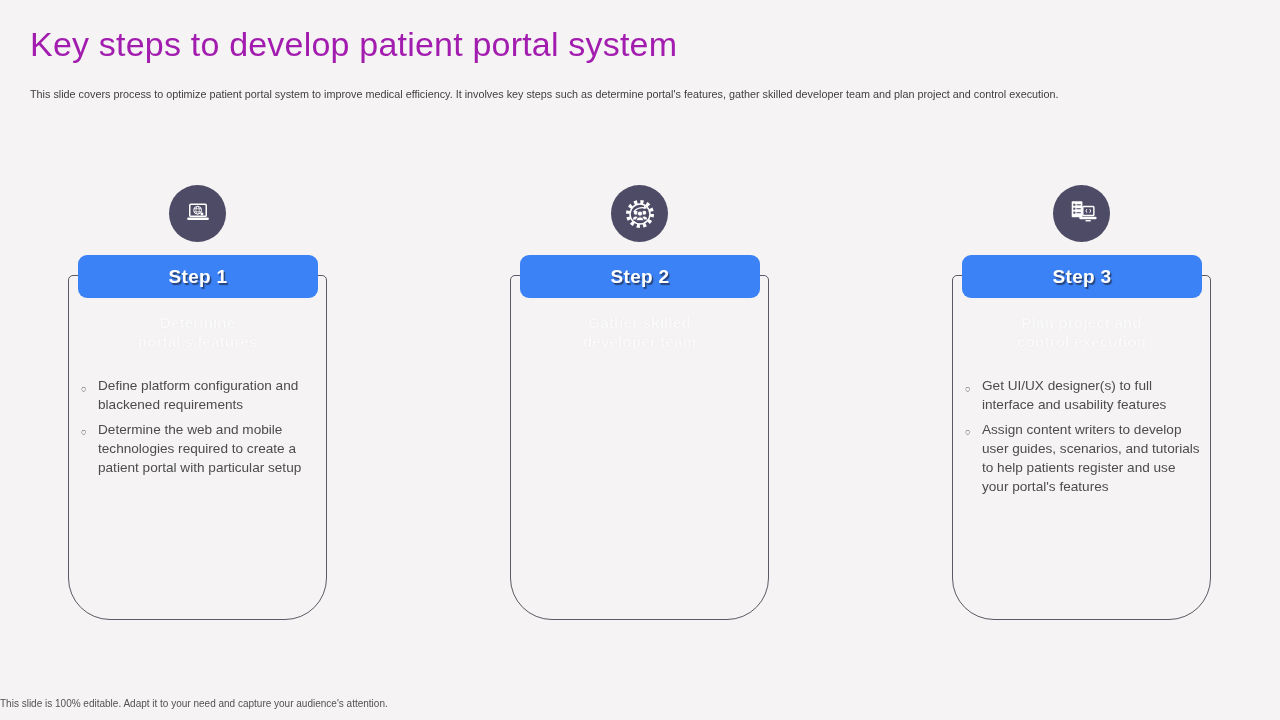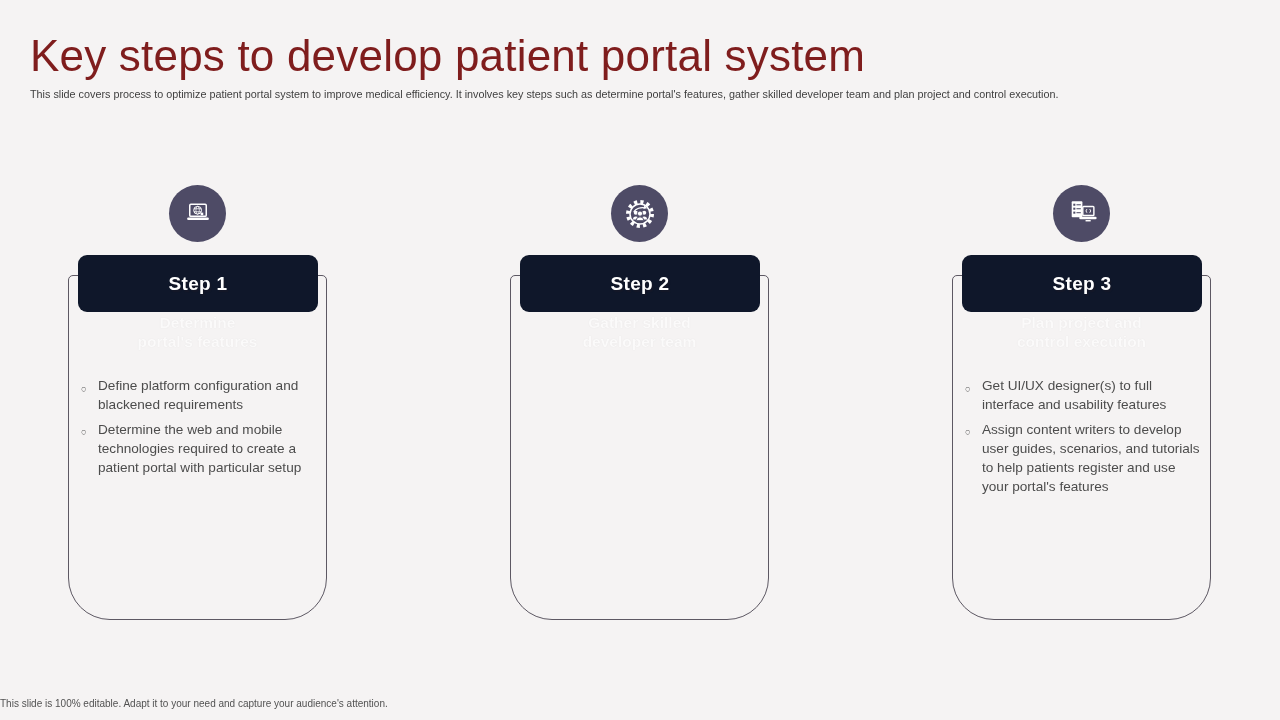--- a/index.html
+++ b/index.html
@@ -7,22 +7,22 @@
   body {
     font-family:"Liberation Sans", sans-serif;
     background:#f5f3f3;
     position:relative;
     overflow:hidden;
   }
   .slide { position:absolute; inset:0; }
 
   
   .title {
-    position:absolute; left:30px; top:31px;
-    font-size:44px; font-weight:400; color:#7f1d1d;
+    position:absolute; left:30px; top:25px;
+    font-size:34px; font-weight:400; color:#a21caf;
     letter-spacing:0.2px;
   }
   .slide-desc {
     position:absolute; left:30px; top:88px;
     font-size:10.8px; color:#3f3f3f; width:1100px;
   }
 
   
   .step-card { position:absolute; top:185px; width:260px; height:440px; }
   .card-1 { left:68px; }
@@ -32,22 +32,22 @@
   .icon-circle {
     position:absolute; top:0; left:101px;
     width:57px; height:57px; border-radius:50%;
     background:#4e4b66;
     display:flex; align-items:center; justify-content:center;
     z-index:2;
   }
 
   .banner {
     position:absolute; top:70px; left:10px;
-    width:240px; height:57px;
-    background:#0f172a; border-radius:9px;
+    width:240px; height:43px;
+    background:#3b82f6; border-radius:9px;
     display:flex; align-items:center; justify-content:center;
     z-index:1;
   }
   .banner span {
     color:#ffffff; font-size:19px; font-weight:bold;
     text-shadow:1.5px 2px 1px rgba(25,25,38,0.6);
     letter-spacing:0.3px;
   }
 
   .outline {

